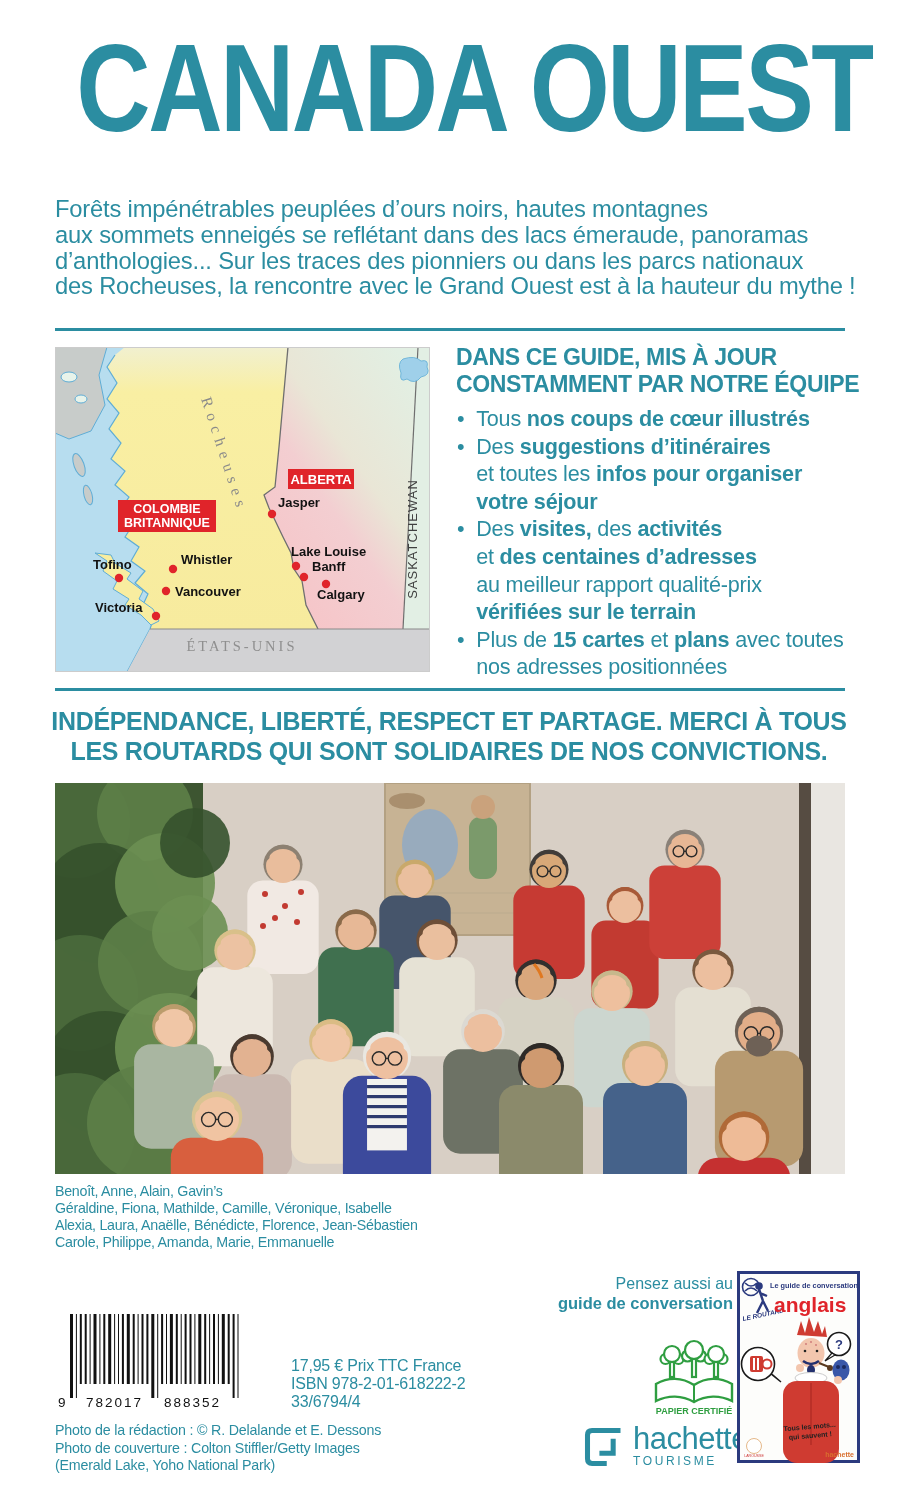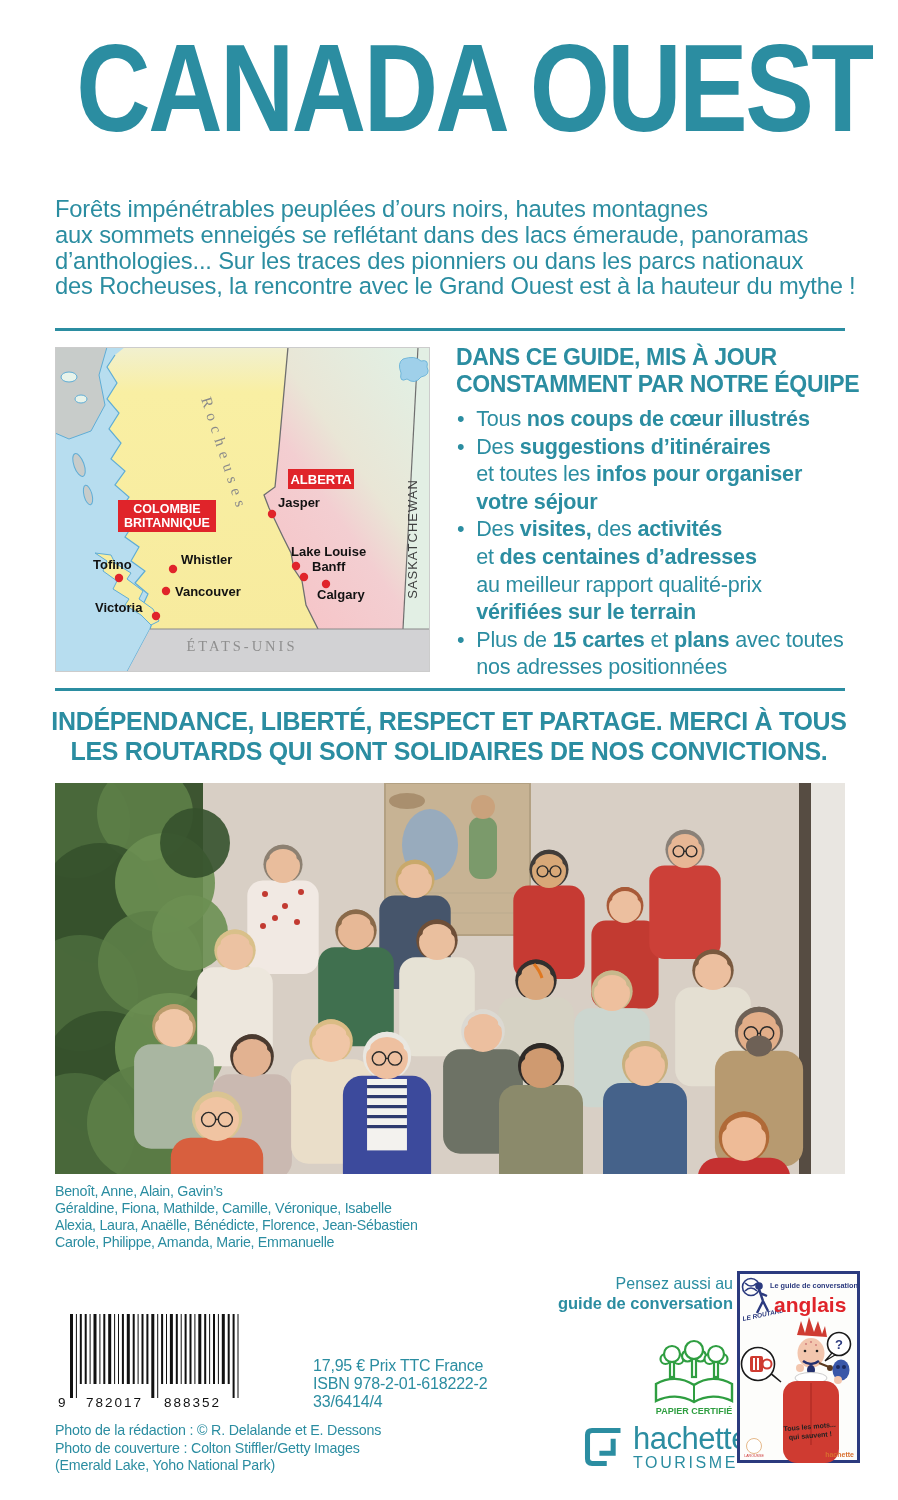--- a/index.html
+++ b/index.html
@@ -22,34 +22,34 @@
   .bl .dot{position:absolute;left:1px;}
   .b{font-weight:700;}
   .banner{position:absolute;left:0;right:0;top:706px;text-align:center;color:var(--teal,#2b8da1);
           font-size:26px;font-weight:700;line-height:30px;letter-spacing:-.3px;
           transform:scaleX(.96);transform-origin:50% 0;}
   .photo{position:absolute;left:55px;top:783px;width:790px;height:391px;}
   .names{position:absolute;left:55px;top:1183px;color:var(--teal,#2b8da1);
          font-size:15px;line-height:16.9px;letter-spacing:-.3px;
          transform:scaleX(.95);transform-origin:0 0;}
   .barcode{position:absolute;left:56px;top:1310px;}
-  .price{position:absolute;left:313px;top:1357px;color:var(--teal,#2b8da1);
+  .price{position:absolute;left:291px;top:1357px;color:var(--teal,#2b8da1);
          font-size:16px;line-height:18px;letter-spacing:-.2px;}
   .credits{position:absolute;left:55px;top:1421px;color:var(--teal,#2b8da1);
            font-size:15px;line-height:17.6px;letter-spacing:-.2px;
            transform:scaleX(.95);transform-origin:0 0;}
   .pensez{position:absolute;left:420px;top:1273px;width:313px;text-align:right;
           color:var(--teal,#2b8da1);font-size:16.5px;line-height:20.5px;
           transform:scaleX(.97);transform-origin:100% 0;}
   .pensez .p2{font-weight:700;font-size:17px;}
   .papier{position:absolute;left:652px;top:1338px;}
   .hachette{position:absolute;left:582px;top:1424px;display:flex;align-items:flex-start;}
   .hachette .htxt{margin-left:7px;color:var(--teal,#2b8da1);}
   .hachette .hname{font-size:31px;line-height:29px;letter-spacing:-.5px;}
-  .hachette .hsub{font-size:16px;letter-spacing:2.6px;margin-top:1px;}
+  .hachette .hsub{font-size:12px;letter-spacing:2.6px;margin-top:1px;}
   .cover{position:absolute;left:737px;top:1271px;}
   svg text{font-family:"Liberation Sans",sans-serif;}
   .serif{font-family:"Liberation Serif",serif;}
 </style>
 </head>
 <body>
 
 <div class="page">
 
   <h1 class="title">CANADA OUEST</h1>
@@ -365,21 +365,21 @@
         <rect x="181.5000000000001" y="4" width="1" height="84"></rect>
       </g>
     <text x="2" y="97" font-size="13.5" font-family="DejaVu Sans Mono, monospace" fill="#111">9</text>
     <text x="30" y="97" font-size="13.5" letter-spacing="2" font-family="DejaVu Sans Mono, monospace" fill="#111">782017</text>
     <text x="108" y="97" font-size="13.5" letter-spacing="2" font-family="DejaVu Sans Mono, monospace" fill="#111">888352</text>
   </svg>
 
   <div class="price">
     <div>17,95 € Prix TTC France</div>
     <div>ISBN 978-2-01-618222-2</div>
-    <div>33/6414/4</div>
+    <div>33/6794/4</div>
   </div>
 
   <div class="credits">
     <div>Photo de la rédaction : © R. Delalande et E. Dessons</div>
     <div>Photo de couverture : Colton Stiffler/Getty Images</div>
     <div>(Emerald Lake, Yoho National Park)</div>
   </div>
 
   <div class="pensez">
     <div>Pensez aussi au</div>

